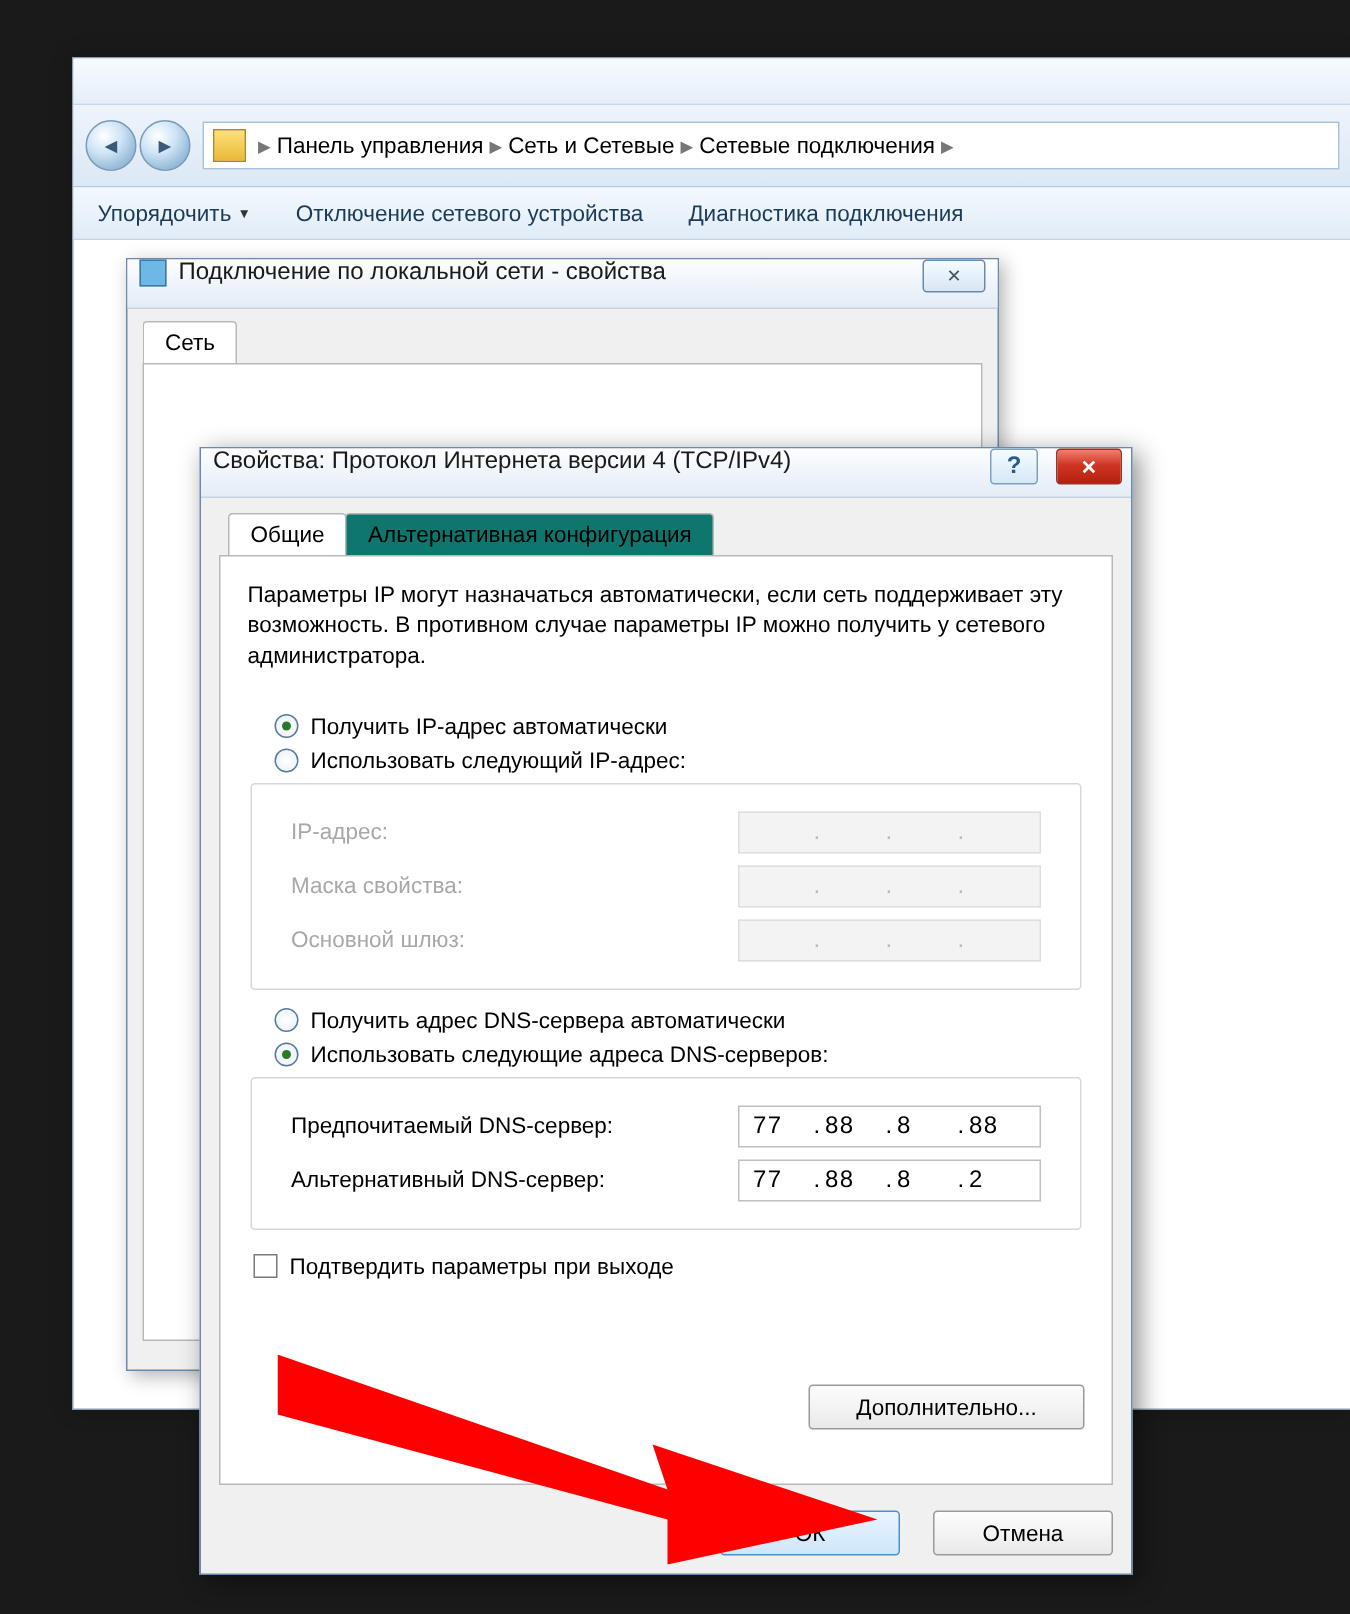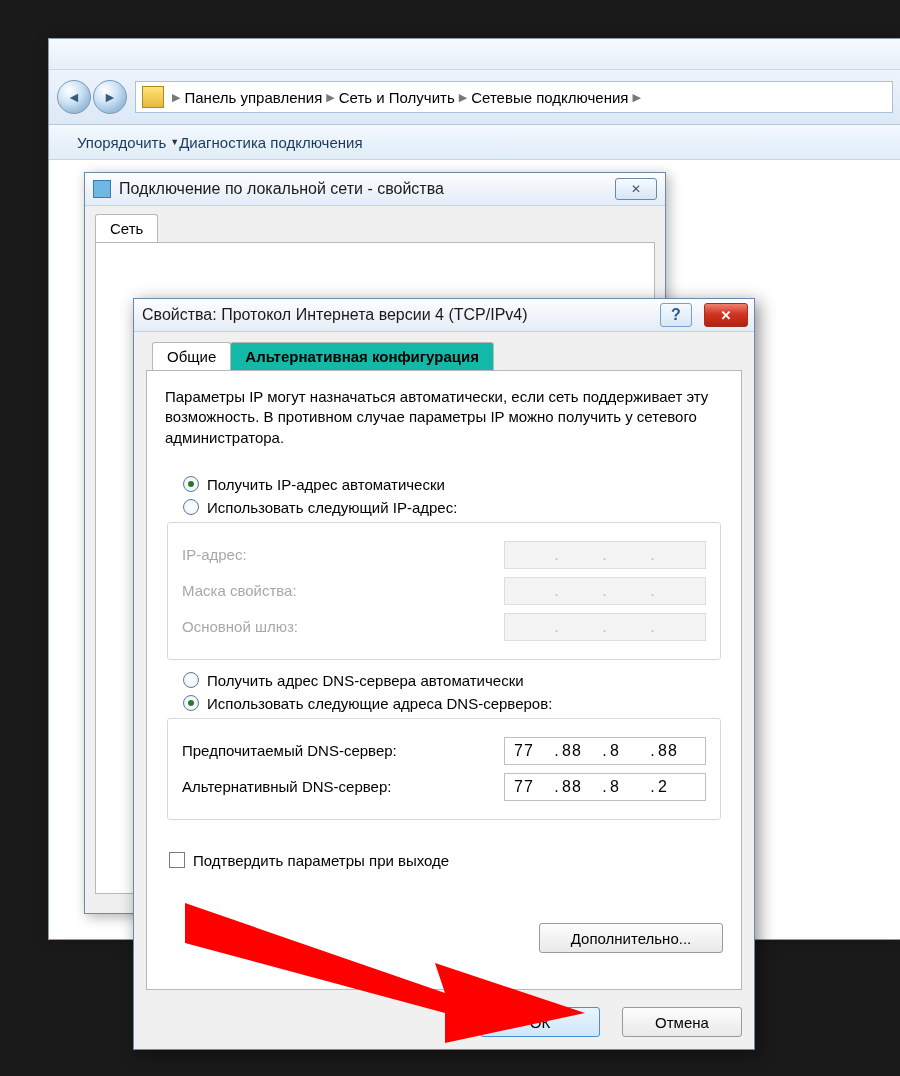--- a/index.html
+++ b/index.html
@@ -67,21 +67,22 @@
     border: 1px solid #b08a1a;
     margin-right: 4px;
   }
   .bc-sep { color: #777; font-size: 11px; }
   .toolbar {
     height: 34px;
     background: linear-gradient(#f3f8fe, #e1ecf7);
     border-bottom: 1px solid #c3d5e6;
     display: flex;
     align-items: center;
-    padding: 0 28px;
+    padding: 0 16px;
+    gap: 30px;
     color: #1a3a5a;
     overflow: hidden;
     white-space: nowrap;
   }
   .toolbar span { display: inline-flex; align-items: center; gap: 4px; }
   .drop { font-size: 9px; color: #333; }
 
   
   .props-window {
     position: absolute;
@@ -91,21 +92,21 @@
     height: 740px;
     background: #f0f0f0;
     border: 1px solid #6b8aab;
     box-shadow: 3px 3px 12px rgba(0,0,0,0.3);
   }
   .win-titlebar {
     height: 32px;
     background: linear-gradient(#fcfdff, #e4ecf6);
     border-bottom: 1px solid #c2d3e5;
     display: flex;
-    align-items: center;
+    align-items: flex-start;
     padding: 0 8px;
     gap: 8px;
     font-size: 16px;
     color: #1a1a1a;
   }
   .win-icon {
     width: 16px; height: 16px;
     background: #6fb8e6;
     border: 1px solid #3a7aa8;
   }
@@ -167,21 +168,21 @@
     border: 1px solid #a03020;
     border-radius: 3px;
     background: linear-gradient(#f08070, #d03522 45%, #b52010);
     display: flex; align-items: center; justify-content: center;
     color: #fff;
     font-size: 13px;
     font-weight: bold;
   }
   .ipv4 .tab-strip { padding: 10px 12px 0 18px; gap: 0; }
   .ipv4 .tab { font-size: 15px; }
-  .ipv4 .tab + .tab { margin-left: -1px; background: #14b8a6; font-weight: bold; }
+  .ipv4 .tab + .tab { margin-left: -1px; background: #0f766e; }
   .ipv4-panel {
     margin: 0 12px 0 12px;
     background: #fff;
     border: 1px solid #b8b8b8;
     border-top: 1px solid #b8b8b8;
     padding: 16px 18px 12px 18px;
     height: 620px;
     box-sizing: border-box;
     position: relative;
   }
@@ -205,21 +206,21 @@
     display: inline-flex; align-items: center; justify-content: center;
   }
   .radio.checked::after {
     content: "";
     width: 6px; height: 6px; border-radius: 50%;
     background: #2a7a2a;
   }
   .group {
     border: 1px solid #d8d8d8;
     border-radius: 3px;
-    padding: 14px 14px;
+    padding: 14px 26px;
     margin: 4px 2px 12px 2px;
   }
   .group.disabled { color: #a8a8a8; }
   .field-row {
     display: flex;
     align-items: center;
     padding: 4px 0;
   }
   .field-label { flex: 1; }
   .ip-box {
@@ -236,21 +237,21 @@
   .group.disabled .ip-box {
     background: #f3f3f3;
     color: #bbb;
     border-color: #dedede;
   }
   .ip-box .octet { width: 38px; text-align: left; }
   .ip-box .dot { width: 10px; text-align: center; }
   .check-row {
     display: flex; gap: 8px;
     padding-left: 4px;
-    margin-top: 32px;
+    margin-top: 16px;
   }
   .checkbox {
     width: 14px; height: 14px;
     border: 1px solid #7a7a7a;
     background: #fff;
   }
   .adv-btn {
     position: absolute;
     right: 18px;
     bottom: 36px;
@@ -297,31 +298,32 @@
   <div class="addr">
     <div class="nav-btns">
       <div class="nav-circle">◄</div>
       <div class="nav-circle">►</div>
     </div>
     <div class="breadcrumb">
       <span class="bc-icon"></span>
       <span class="bc-sep">▶</span>
       <span>Панель управления</span>
       <span class="bc-sep">▶</span>
-      <span>Сеть и Получить</span>
+      <span>Сеть и Сетевые</span>
       <span class="bc-sep">▶</span>
       <span>Сетевые подключения</span>
       <span class="bc-sep">▶</span>
     </div>
   </div>
   <div class="toolbar">
     <span>
       <span>Упорядочить</span>
       <span class="drop">▼</span>
     </span>
+    <span>Отключение сетевого устройства</span>
     <span>Диагностика подключения</span>
   </div>
 </div>
 
 <div class="props-window">
   <div class="win-titlebar">
     <span class="win-icon"></span>
     <span class="win-title">Подключение по локальной сети - свойства</span>
     <span class="win-close">✕</span>
   </div>

